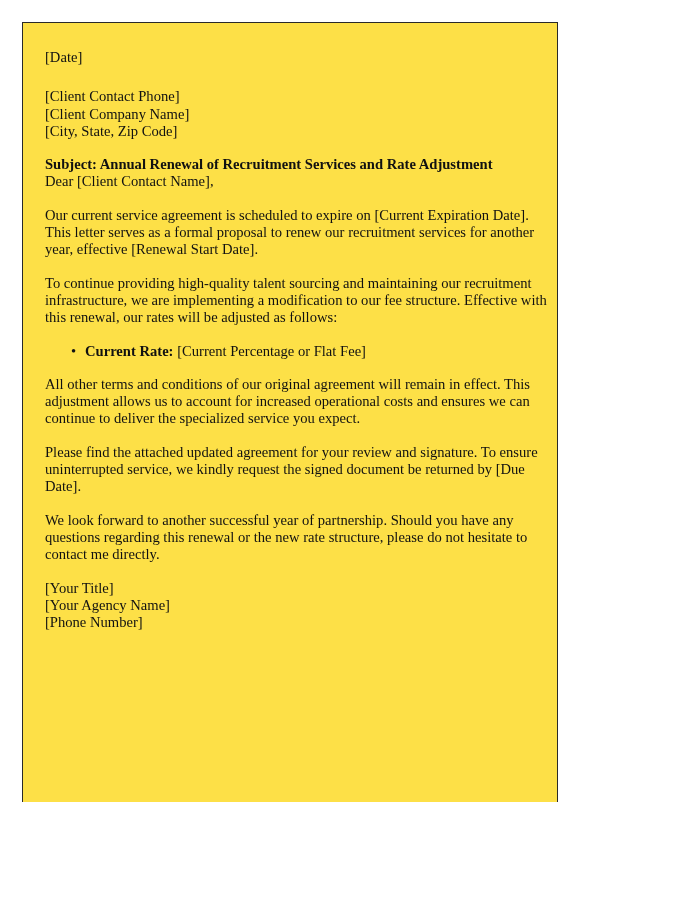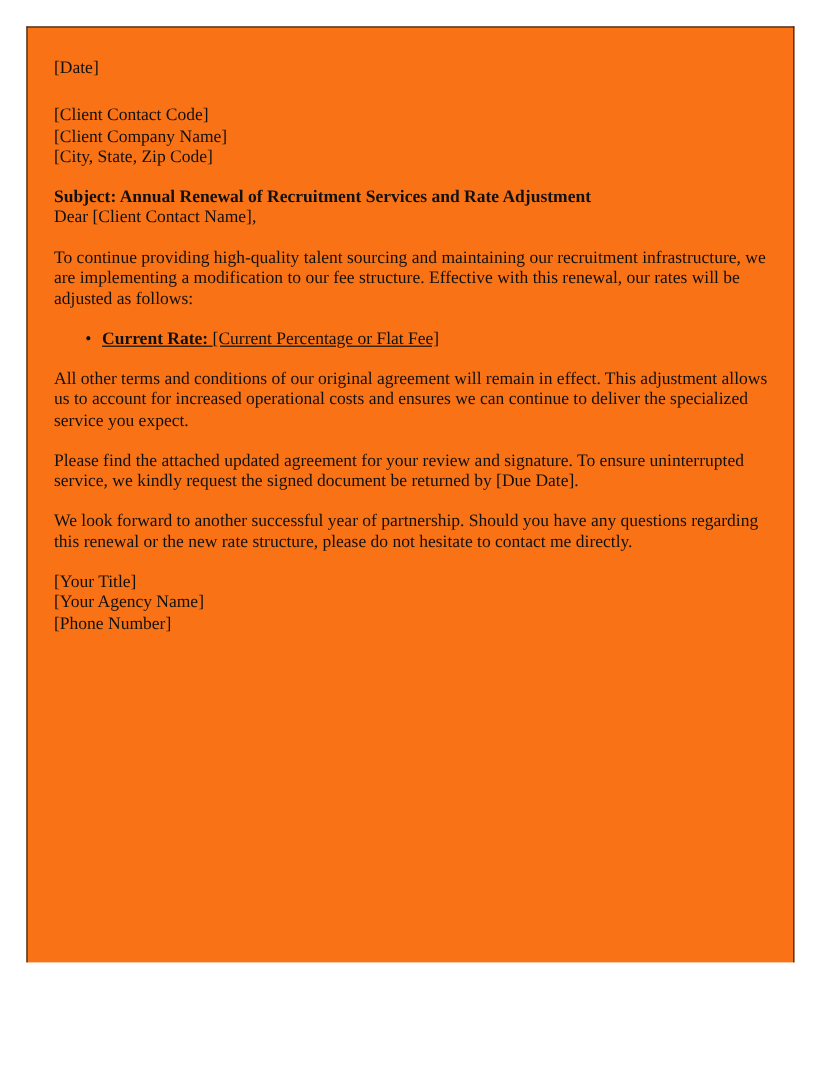--- a/index.html
+++ b/index.html
@@ -15,24 +15,24 @@
     font-family: "Liberation Serif", "DejaVu Serif", serif;
     color: #111111;
     -webkit-font-smoothing: antialiased;
   }
 
   
   #page-sheet {
     position: absolute;
     left: 22px;
     top: 22px;
-    width: 640px;          
+    width: 536px;          
     height: 780px;         
     box-sizing: border-box;
-    background: #f97316;
+    background: #fde047;
     border-left: 1px solid #2a2a2a;
     border-top: 1px solid #2a2a2a;
     border-right: 1px solid #2a2a2a;
     border-bottom: none;
     padding: 26px 10px 0 22px;
   }
 
   .doc-body {
     font-size: 14.6px;
     line-height: 17.3px;
@@ -84,21 +84,20 @@
   ul.rate-list {
     list-style: none;
     margin: 0 0 16px 0;
     padding: 0;
   }
   ul.rate-list > li {
     position: relative;
     padding-left: 40px;
     margin: 0;
     line-height: 17.3px;
-    text-decoration: underline;
   }
   ul.rate-list > li::before {
     content: "\2022";
     position: absolute;
     left: 26px;
     top: 0;
     font-size: 14.6px;
     line-height: 17.3px;
     color: #111111;
   }
@@ -111,30 +110,31 @@
 </style>
 </head>
 <body>
 
 <div id="page-sheet">
   <div class="doc-body">
 
     <div class="date-line">[Date]</div>
 
     <div class="line-block">
-      <span class="tx-line">[Client Contact Code]</span>
+      <span class="tx-line">[Client Contact Phone]</span>
       <span class="tx-line">[Client Company Name]</span>
       <span class="tx-line">[City, State, Zip Code]</span>
     </div>
 
     <div class="subject-line">Subject: Annual Renewal of Recruitment Services and Rate Adjustment</div>
 
     <div class="salutation">Dear [Client Contact Name],</div>
 
 
+    <p class="para">Our current service agreement is scheduled to expire on [Current Expiration Date]. This letter serves as a formal proposal to renew our recruitment services for another year, effective [Renewal Start Date].</p>
 
     <p class="para">To continue providing high-quality talent sourcing and maintaining our recruitment infrastructure, we are implementing a modification to our fee structure. Effective with this renewal, our rates will be adjusted as follows:</p>
 
     <ul class="rate-list">
       <li>
         <span class="rate-label">Current Rate:</span>
         <span class="rate-value">[Current Percentage or Flat Fee]</span>
       </li>
     </ul>
 

